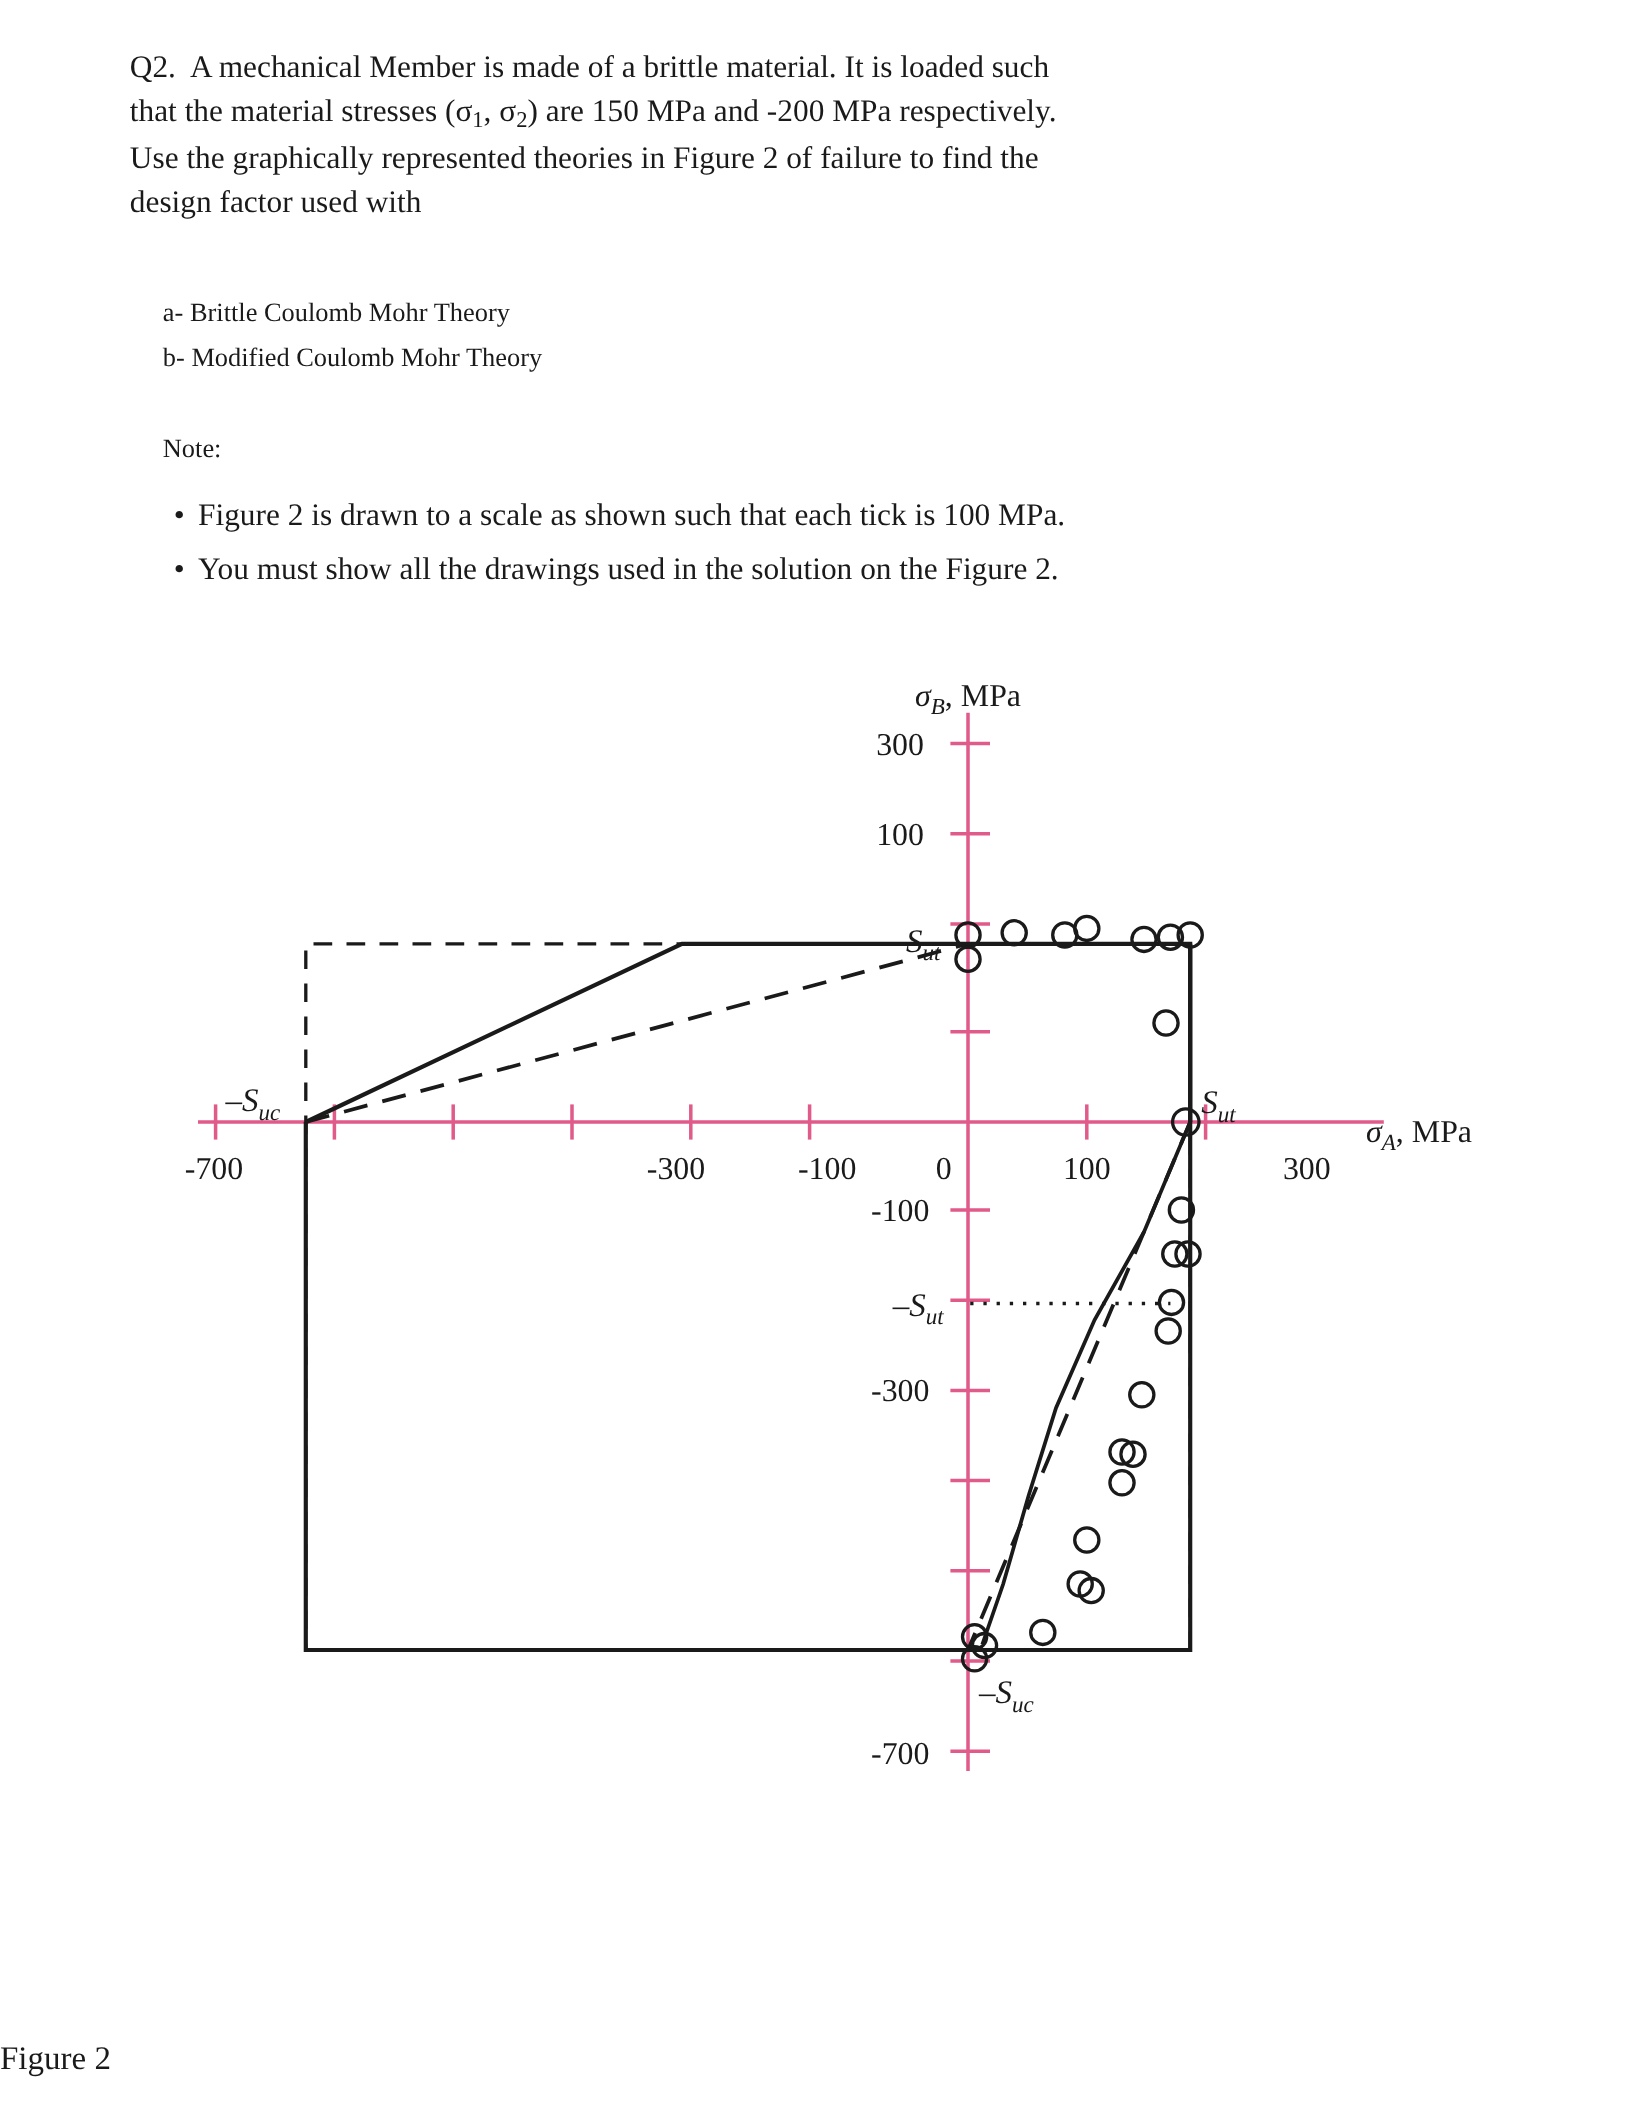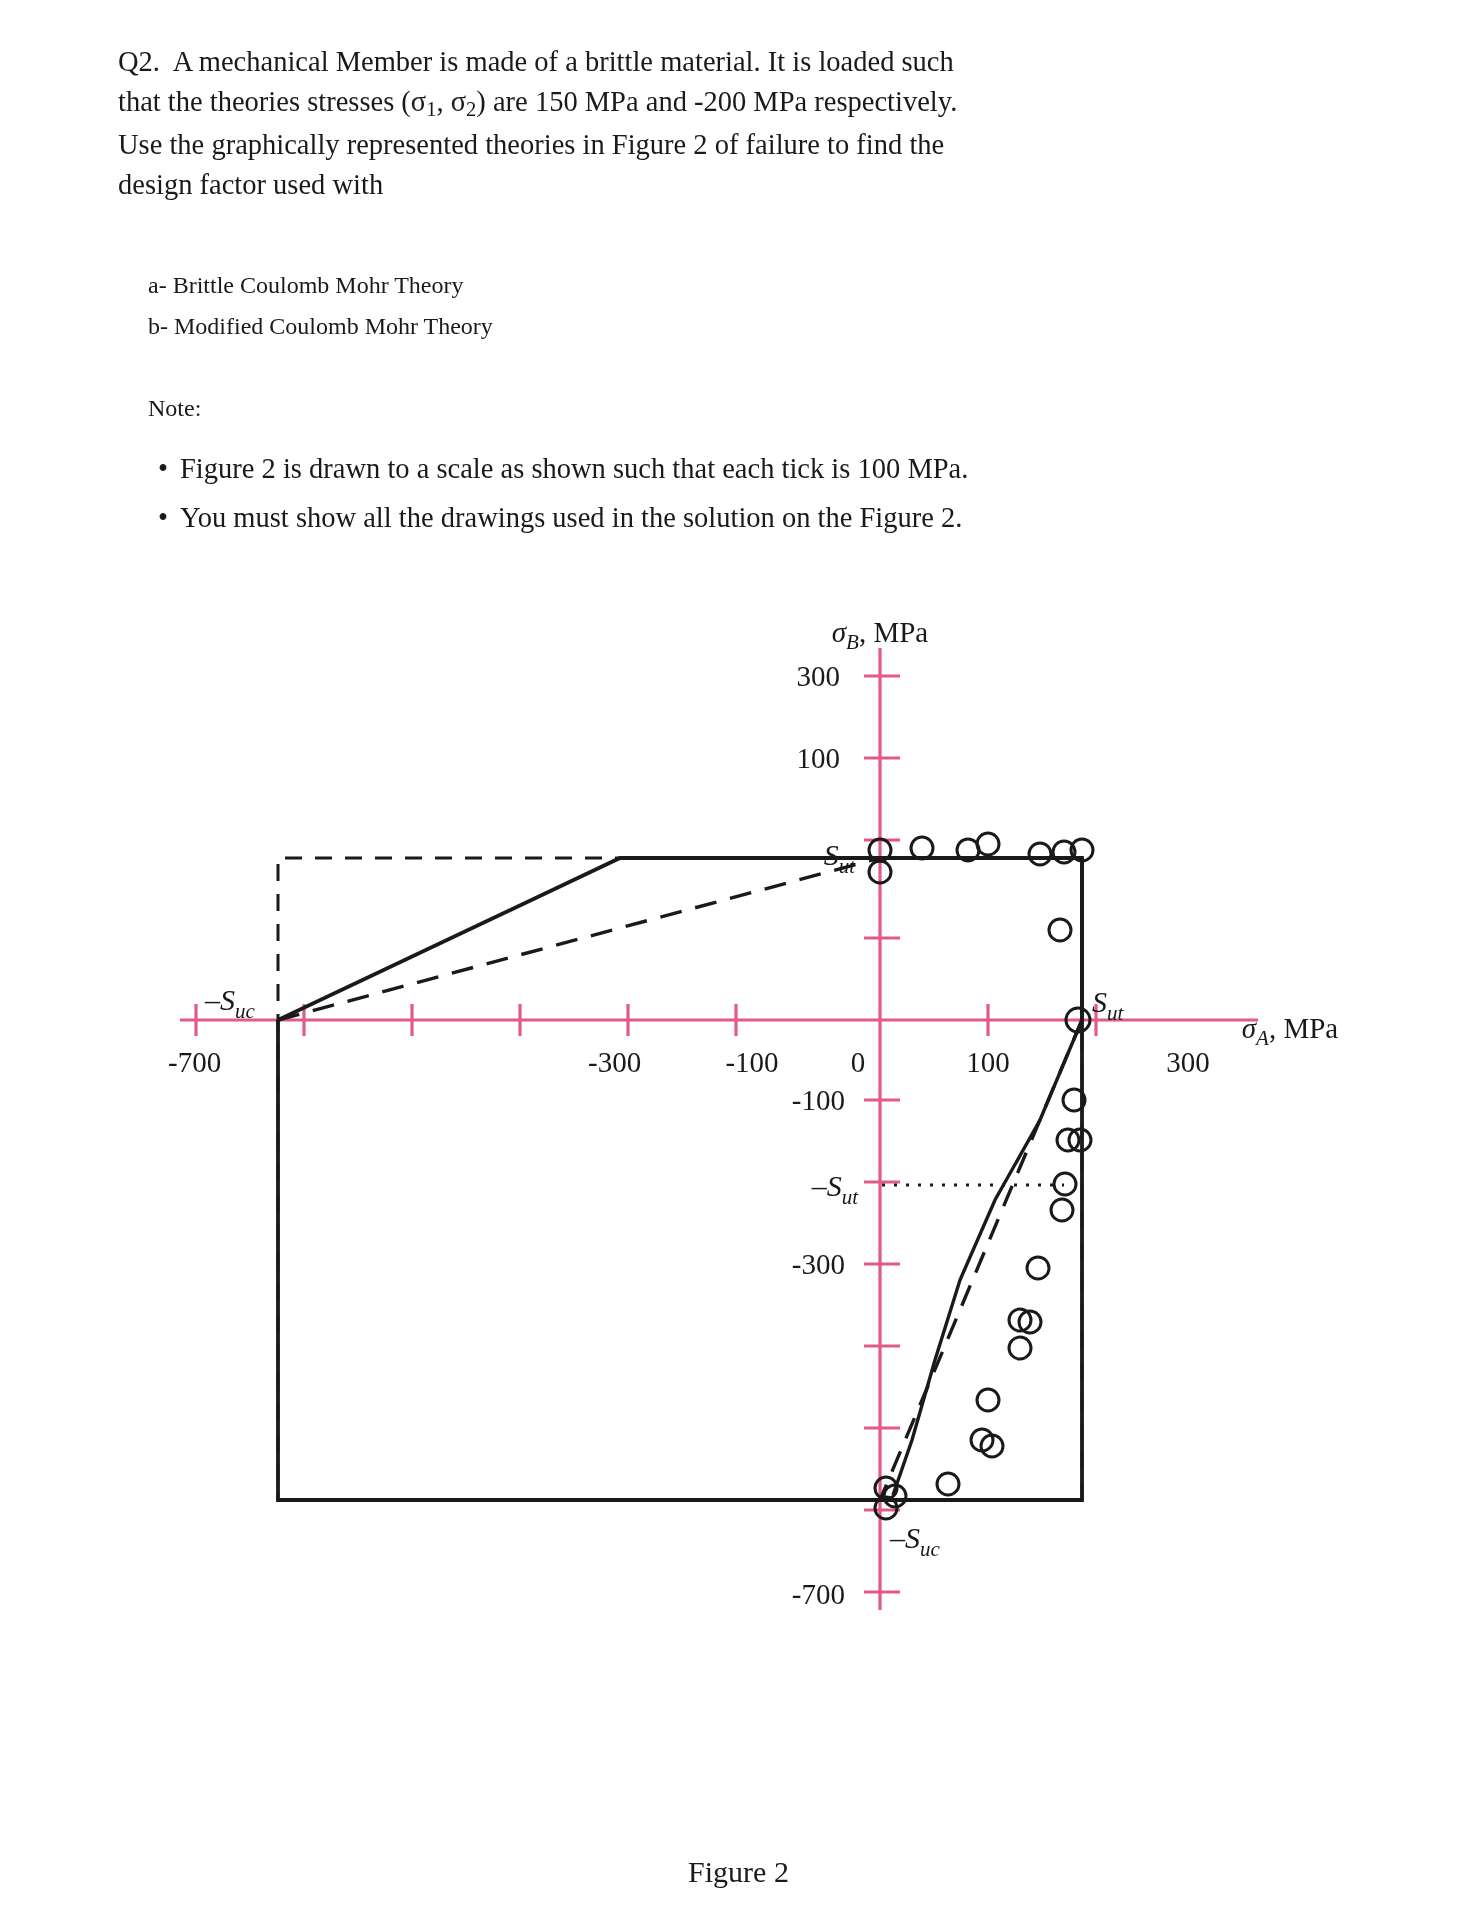--- a/index.html
+++ b/index.html
@@ -33,39 +33,39 @@
   .notes{
     position:absolute;left:158px;top:448px;width:1200px;
     font-size:28.5px;line-height:1.5;
   }
   .notes div{margin-bottom:6px;}
   .bullet{display:inline-block;width:22px;}
 
   
   .figwrap{position:absolute;left:0;top:600px;width:1477px;height:1240px;}
   .figcaption{
-    position:absolute;left:0;top:1855px;width:1477px;text-align:center;
+    position:absolute;left:0;top:1855px;width:1477px;text-align:left;
     font-size:30px;
   }
   svg{display:block;}
 
   .axlabel{font-family:"Liberation Serif",serif;}
 </style>
 </head>
 <body>
 
 <div class="page">
 
   <div class="qtext">
     <p>
       <span>Q2.</span>&nbsp;
       <span>A mechanical Member is made of a brittle material. It is loaded such</span>
     </p>
     <p>
-      <span>that the theories stresses (σ</span><span class="sub">1</span><span>, σ</span><span class="sub">2</span><span>) are 150 MPa and -200 MPa respectively.</span>
+      <span>that the material stresses (σ</span><span class="sub">1</span><span>, σ</span><span class="sub">2</span><span>) are 150 MPa and -200 MPa respectively.</span>
     </p>
     <p>Use the graphically represented theories in Figure 2 of failure to find the</p>
     <p>design factor used with</p>
   </div>
 
   <div class="items">
     <div>a-  Brittle Coulomb Mohr Theory</div>
     <div>b-  Modified Coulomb Mohr Theory</div>
   </div>
 

